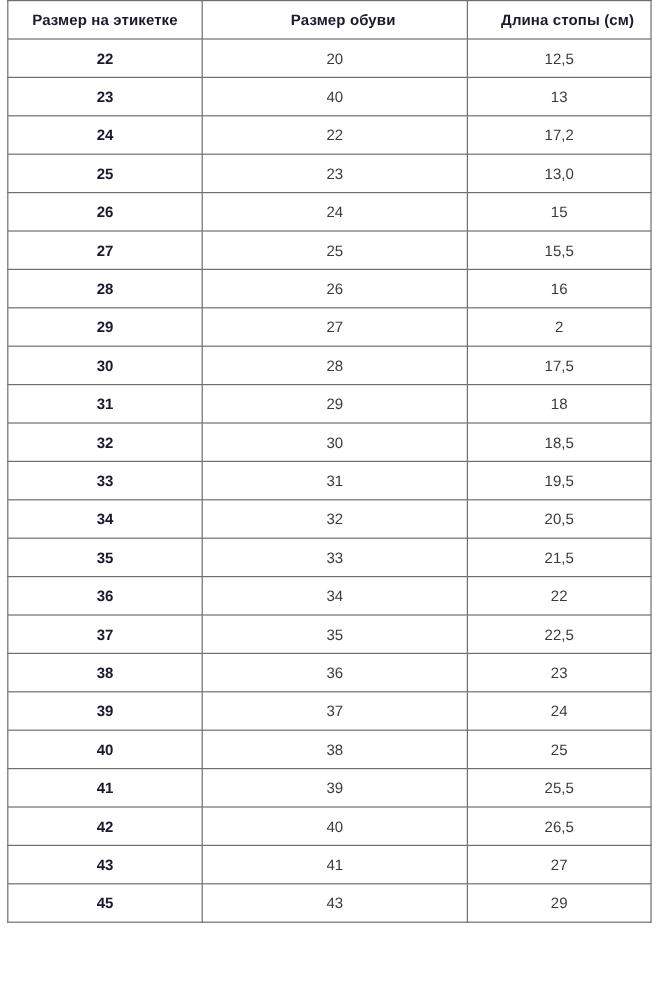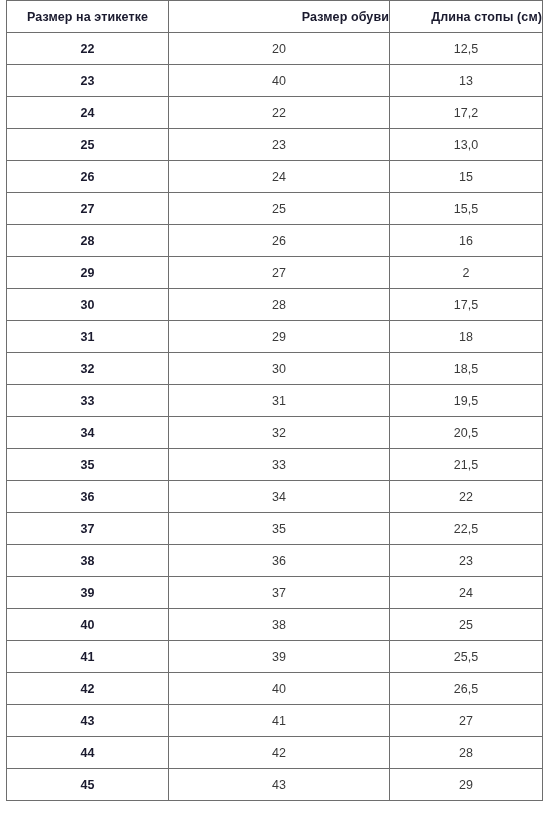--- a/index.html
+++ b/index.html
@@ -36,21 +36,21 @@
     border: 1px solid #6e6e6e;
     height: 32px;
     box-sizing: border-box;
     padding: 0;
     vertical-align: middle;
   }
   table.size-table th {
     font-size: 12.5px;
     font-weight: bold;
     color: #1a1a2e;
-    text-align: right;
+    text-align: center;
     padding-left: 14px;
     letter-spacing: 0.1px;
   }
   table.size-table th.th-label {
     text-align: center;
     padding-left: 0;
   }
   table.size-table td {
     text-align: center;
     font-size: 12.5px;
@@ -184,24 +184,19 @@
           <td class="col-label">42</td>
           <td>40</td>
           <td>26,5</td>
         </tr>
         <tr>
           <td class="col-label">43</td>
           <td>41</td>
           <td>27</td>
         </tr>
         <tr>
-          <td class="col-label">44</td>
-          <td>42</td>
-          <td>28</td>
-        </tr>
-        <tr>
           <td class="col-label">45</td>
           <td>43</td>
           <td>29</td>
         </tr>
       </tbody>
   </table>
 </div>
 
 </body></html>

